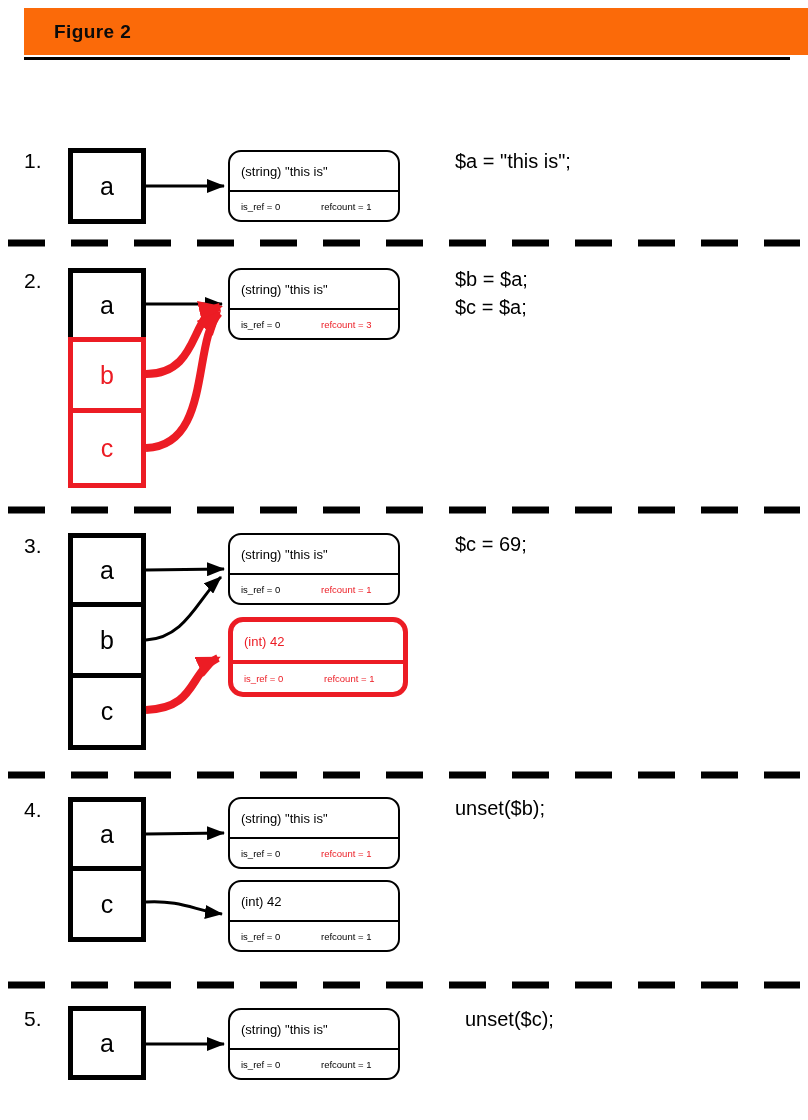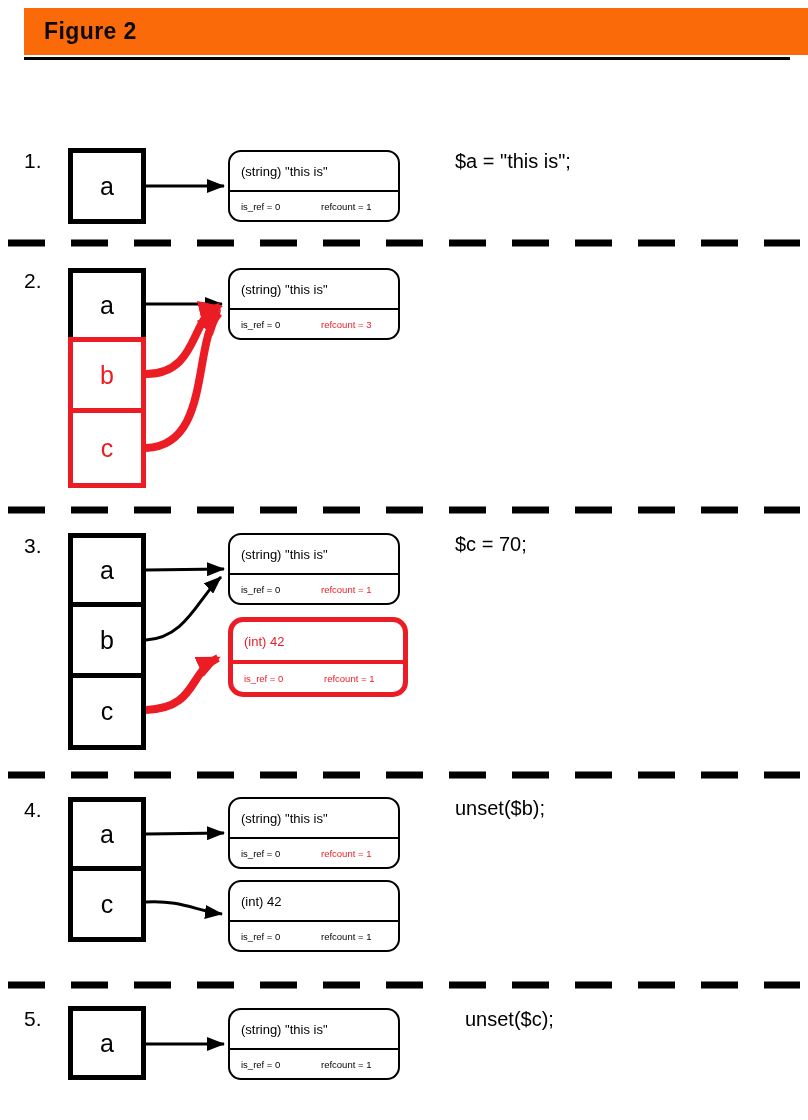--- a/index.html
+++ b/index.html
@@ -3,21 +3,21 @@
 <meta charset="utf-8">
 <style>
   :root { --orange:#fb6a09; --red:#ec1c24; }
   * { margin:0; padding:0; box-sizing:border-box; }
   html,body { background:#ffffff; }
   body { font-family:"Liberation Sans", sans-serif; }
   .canvas { position:relative; width:808px; height:1120px; background:#fff; overflow:hidden; }
 
   .header { position:absolute; left:24px; top:8px; width:784px; height:47px;
             background:var(--orange); display:flex; align-items:center; }
-  .title { font-size:23px; font-weight:bold; color:#0b0b0b; padding-left:20px; letter-spacing:.4px; }
+  .title { font-size:19px; font-weight:bold; color:#0b0b0b; padding-left:30px; letter-spacing:.4px; }
   .header-underline { position:absolute; left:24px; top:57px; width:766px; height:3px; background:#000; }
 
   .rownum { position:absolute; font-size:21px; color:#000; }
 
   .varbox { position:absolute; left:68px; width:78px; border:5px solid #000; background:#fff;
             display:flex; align-items:center; justify-content:center; }
   .varlabel { font-size:25px; color:#000; }
   .varbox.red { border-color:var(--red); }
   .varbox.red .varlabel { color:var(--red); }
 
@@ -77,20 +77,24 @@
   <div class="varbox red" style="top:408px;height:80px">
     <span class="varlabel">c</span>
   </div>
   <div class="zval" style="left:228px;top:268px">
     <div class="val">(string) "this is"</div>
     <div class="meta">
       <span class="isref">is_ref = 0</span>
       <span class="refcount red-text">refcount = 3</span>
     </div>
   </div>
+  <div class="code" style="left:455px;top:265px">
+    <div class="code-line">$b = $a;</div>
+    <div class="code-line">$c = $a;</div>
+  </div>
 
   <div class="rownum" style="left:24px;top:534px">3.</div>
   <div class="varbox" style="top:533px;height:74px">
     <span class="varlabel">a</span>
   </div>
   <div class="varbox" style="top:602px;height:76px">
     <span class="varlabel">b</span>
   </div>
   <div class="varbox" style="top:673px;height:77px">
     <span class="varlabel">c</span>
@@ -103,21 +107,21 @@
     </div>
   </div>
   <div class="zval redbox" style="left:228px;top:617px">
     <div class="val">(int) 42</div>
     <div class="meta">
       <span class="isref">is_ref = 0</span>
       <span class="refcount red-text">refcount = 1</span>
     </div>
   </div>
   <div class="code" style="left:455px;top:530px">
-    <div class="code-line">$c = 70;</div>
+    <div class="code-line">$c = 69;</div>
   </div>
 
   <div class="rownum" style="left:24px;top:798px">4.</div>
   <div class="varbox" style="top:797px;height:74px">
     <span class="varlabel">a</span>
   </div>
   <div class="varbox" style="top:866px;height:76px">
     <span class="varlabel">c</span>
   </div>
   <div class="zval" style="left:228px;top:797px">

